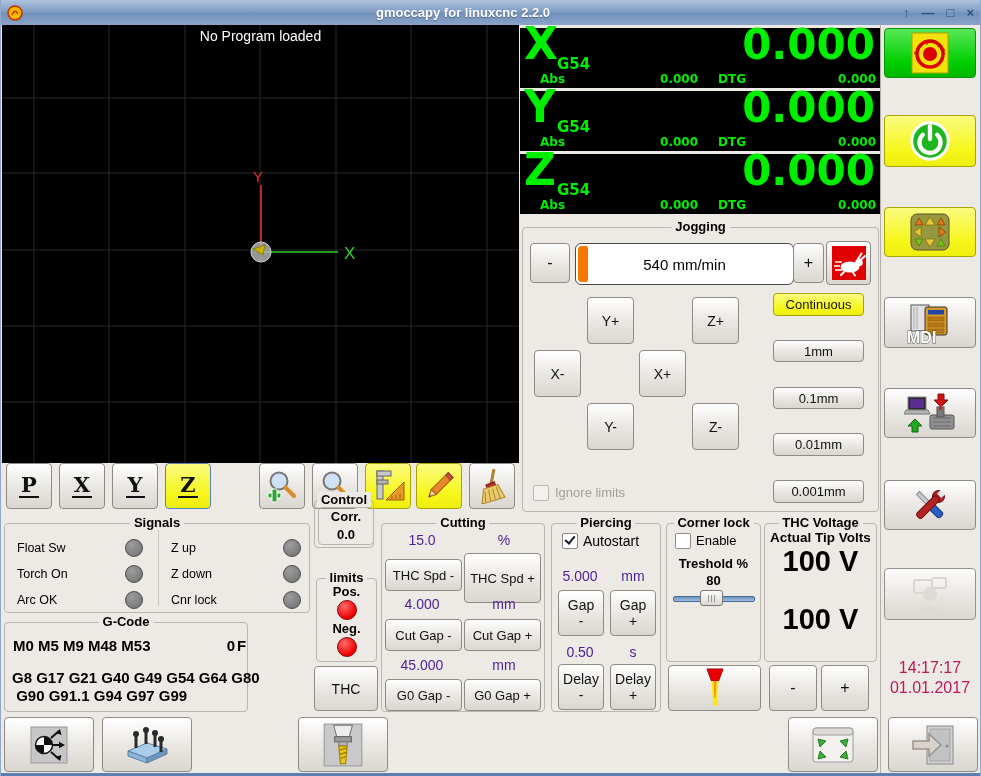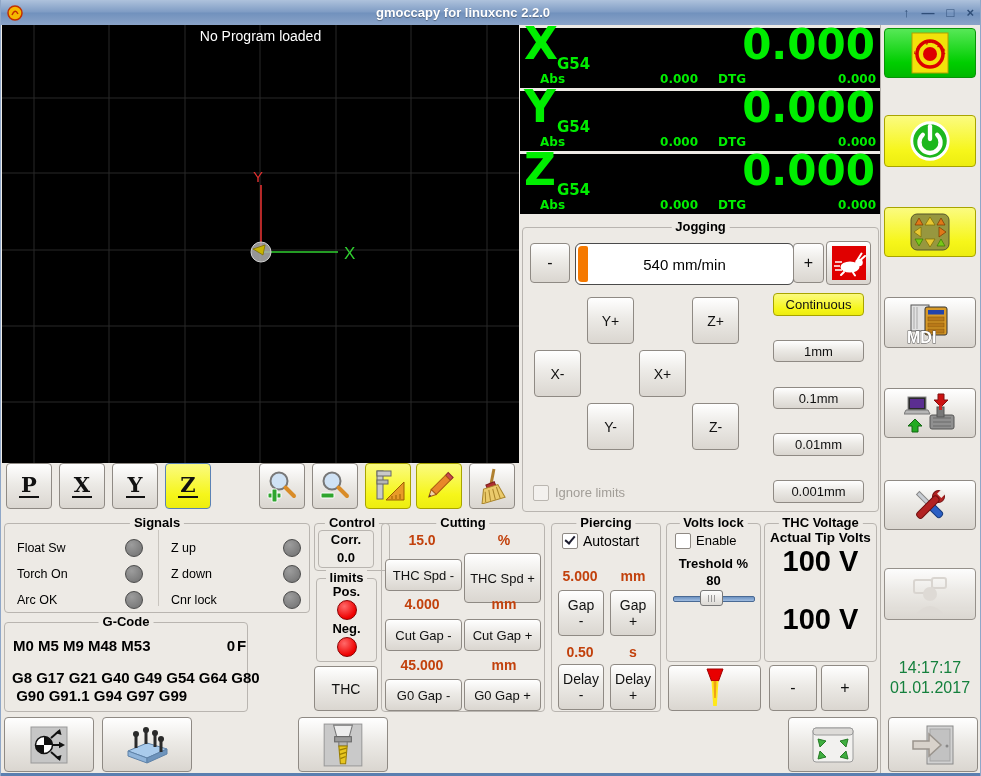--- a/index.html
+++ b/index.html
@@ -28,21 +28,21 @@
     background:#EDEAE5;padding:0 4px;font-weight:bold;font-size:13px;white-space:nowrap;color:#000;}
   .led{position:absolute;width:16px;height:16px;border-radius:50%;
     background:radial-gradient(circle at 35% 30%, #9d9d9d, #6f6f6f);border:1px solid #4a4a4a;}
   .led.red{background:radial-gradient(circle at 35% 30%, #ff6a6a, #ee0000 70%);border-color:#8a0000;}
   .led.big{width:18px;height:18px;}
   .cb{position:absolute;width:14px;height:14px;background:#fff;border:1px solid #8F8A84;border-radius:2px;}
   .cb.checked::after{content:"";position:absolute;left:2px;top:2px;width:8px;height:4px;
     border-left:2px solid #1c1c2e;border-bottom:2px solid #1c1c2e;transform:rotate(-50deg);}
   .cb.disabled{border-color:#BAB6B0;background:#F3F1EE;}
   .lbl{position:absolute;font-size:13px;color:#000;white-space:nowrap;}
-  .clabel{position:absolute;font-size:14px;color:#c2410c;text-align:center;font-weight:bold;}
+  .clabel{position:absolute;font-size:14px;color:#4c1d95;text-align:center;}
   
   #preview{position:absolute;left:1px;top:25px;width:517px;height:438px;background:#000;}
   #preview .msg{position:absolute;top:3px;left:0;width:100%;text-align:center;color:#fff;font-size:14px;}
   .vbtn{width:46px;height:46px;top:463px;}
   .vletter{font-family:"DejaVu Serif",serif;font-weight:bold;font-size:21px;border-bottom:2px solid #111;
     line-height:1;padding:0 2px 1px 2px;}
   
   .dro-row{position:absolute;left:519px;width:361px;height:60px;background:#000;color:#00EE00;}
   .dro-letter{position:absolute;left:4px;top:-8px;font-family:"DejaVu Sans",sans-serif;
     font-size:44px;font-weight:bold;line-height:1.1;}
@@ -56,21 +56,21 @@
   .speed-text{position:absolute;left:0;top:0;width:100%;height:100%;display:flex;align-items:center;
     justify-content:center;font-size:15px;color:#000;}
   .slider-track{position:absolute;left:0;right:0;top:6px;height:4px;border-radius:2px;
     background:linear-gradient(#6E93C2,#9FBCE0);border:1px solid #4A6A94;}
   .slider-handle{position:absolute;top:0;width:21px;height:14px;border:1px solid #777;border-radius:3px;
     background:linear-gradient(#fdfdfd,#dcd9d4);display:flex;align-items:center;justify-content:center;}
   .slider-handle i{display:block;width:7px;height:7px;
     background:repeating-linear-gradient(90deg,#999 0 1px,transparent 1px 3px);}
   .gbold{font-weight:bold;font-size:15px;color:#000;white-space:pre;}
   .sep-v{position:absolute;border-left:1px solid #C9C5BF;}
-  .clock{position:absolute;text-align:center;font-size:16px;color:#15803d;line-height:1.25;}
+  .clock{position:absolute;text-align:center;font-size:16px;color:#be185d;line-height:1.25;}
   .bottom-strip{position:absolute;left:0;bottom:0;width:100%;height:3px;background:#5A7FB0;}
   .sidebar-sep{position:absolute;left:879px;top:25px;bottom:0;border-left:1px solid #B3AFA9;}
   .two-line{line-height:1.15;}
   .gray-text{color:#A19D97;}
 </style>
 </head>
 <body>
 
 <div id="app">
 
@@ -272,21 +272,21 @@
 
   <div class="frame" style="left:3px;top:622px;width:244px;height:90px;">
     <span class="legend">G-Code</span>
     <span class="gbold" style="position:absolute;left:8px;top:14px;">M0 M5 M9 M48 M53</span>
     <span class="gbold" style="position:absolute;left:232px;top:14px;">F</span>
     <span class="gbold" style="position:absolute;right:12px;top:14px;">0</span>
     <span class="gbold" style="position:absolute;left:7px;top:46px;">G8 G17 G21 G40 G49 G54 G64 G80</span>
     <span class="gbold" style="position:absolute;left:7px;top:64px;"> G90 G91.1 G94 G97 G99</span>
   </div>
 
-  <div class="frame" style="left:313px;top:523px;width:76px;height:48px;">
+  <div class="frame" style="left:313px;top:500px;width:60px;height:48px;">
     <span class="legend">Control</span>
     <div class="abs" style="left:3px;top:6px;width:56px;height:38px;border:1px solid #B9B5B0;border-radius:4px;text-align:center;font-size:13px;line-height:1.35;">
       <div>Corr.</div>
       <div>0.0</div>
     </div>
   </div>
   <div class="frame" style="left:315px;top:578px;width:61px;height:84px;">
     <span class="legend">limits</span>
     <div class="abs" style="left:0;top:5px;width:100%;text-align:center;font-size:13px;">Pos.</div>
     <span class="led red big" style="left:20px;top:21px;"></span>
@@ -345,21 +345,21 @@
       <span>Delay</span>
         <span>-</span>
     </div>
     <div class="btn two-line" style="left:58px;top:140px;width:46px;height:46px;font-size:14px;flex-direction:column;">
       <span>Delay</span>
         <span>+</span>
     </div>
   </div>
 
   <div class="frame" style="left:665px;top:523px;width:95px;height:139px;">
-    <span class="legend">Volts lock</span>
+    <span class="legend">Corner lock</span>
     <span class="cb" style="left:8px;top:9px;"></span>
     <span class="lbl" style="left:29px;top:9px;">Enable</span>
     <div class="abs" style="left:0;top:32px;width:100%;text-align:center;font-size:13px;">Treshold %</div>
     <div class="abs" style="left:0;top:49px;width:100%;text-align:center;font-size:13px;">80</div>
     <div class="abs" style="left:6px;top:66px;width:82px;height:16px;">
       <div class="slider-track"></div>
       <div class="slider-handle" style="left:27px;">
           <i></i>
         </div>
     </div>

